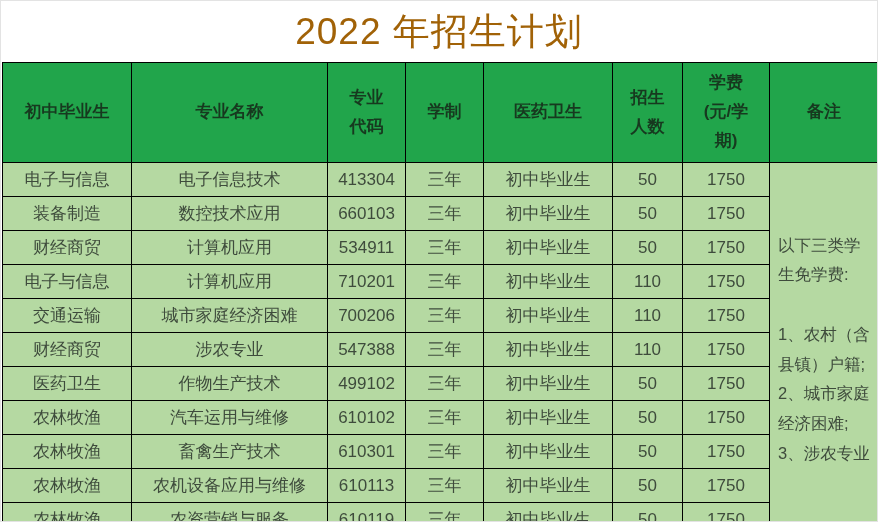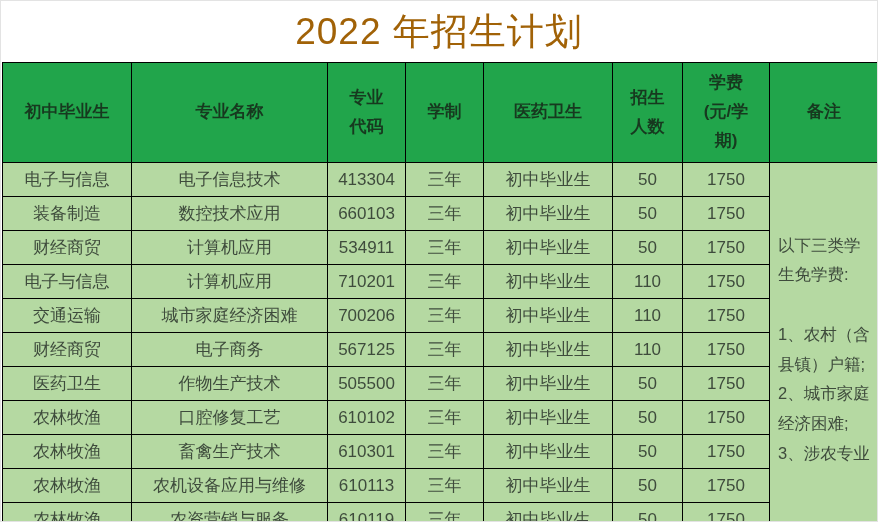--- a/index.html
+++ b/index.html
@@ -124,39 +124,39 @@
           <td>交通运输</td>
           <td>城市家庭经济困难</td>
           <td>700206</td>
           <td>三年</td>
           <td>初中毕业生</td>
           <td>110</td>
           <td>1750</td>
         </tr>
         <tr>
           <td>财经商贸</td>
-          <td>电子商务</td>
-          <td>567125</td>
+          <td>涉农专业</td>
+          <td>547388</td>
           <td>三年</td>
           <td>初中毕业生</td>
           <td>110</td>
           <td>1750</td>
         </tr>
         <tr>
           <td>医药卫生</td>
           <td>作物生产技术</td>
-          <td>505500</td>
+          <td>499102</td>
           <td>三年</td>
           <td>初中毕业生</td>
           <td>50</td>
           <td>1750</td>
         </tr>
         <tr>
           <td>农林牧渔</td>
-          <td>口腔修复工艺</td>
+          <td>汽车运用与维修</td>
           <td>610102</td>
           <td>三年</td>
           <td>初中毕业生</td>
           <td>50</td>
           <td>1750</td>
         </tr>
         <tr>
           <td>农林牧渔</td>
           <td>畜禽生产技术</td>
           <td>610301</td>

